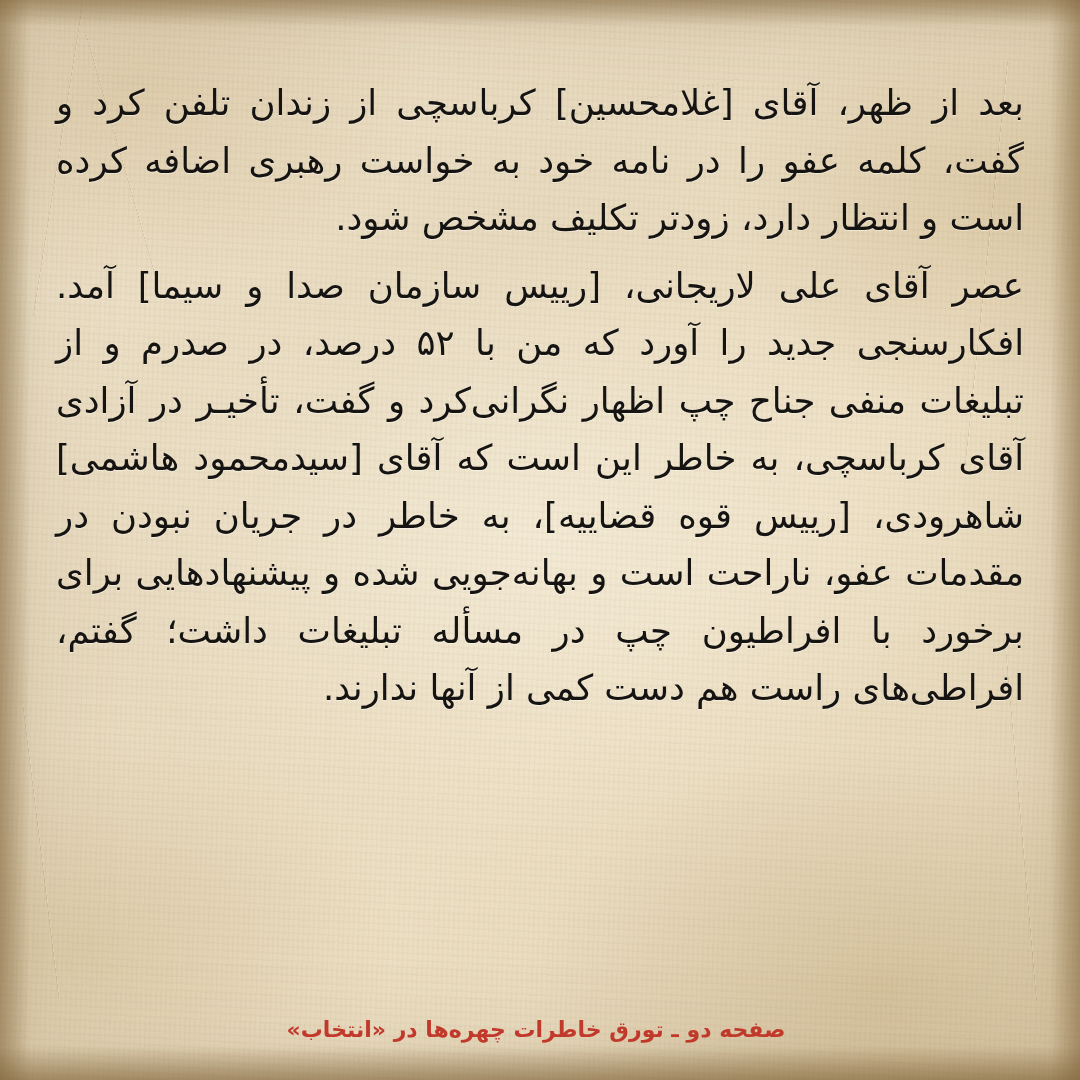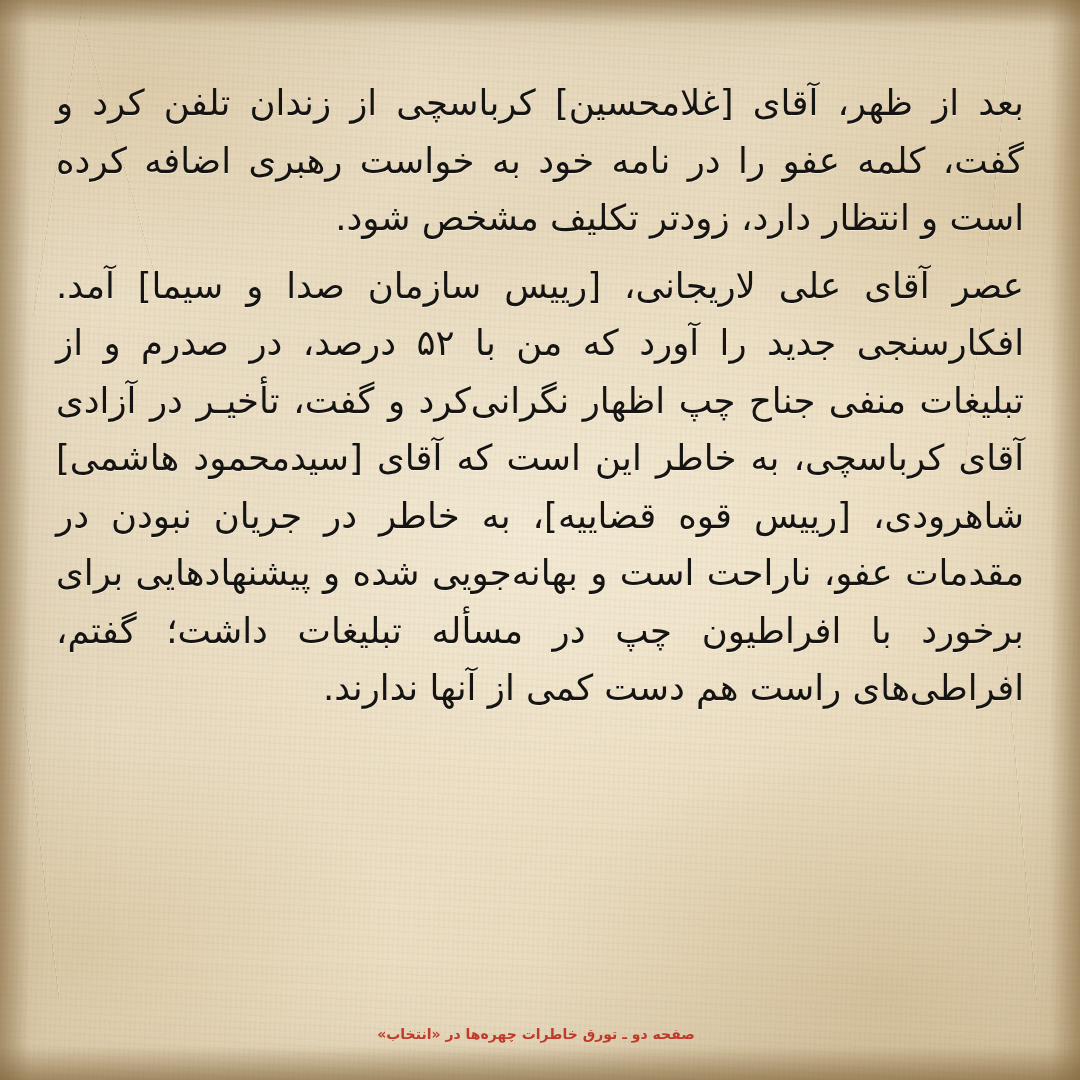--- a/index.html
+++ b/index.html
@@ -98,21 +98,21 @@
   .para.first { text-align: justify; }
 
   .caption {
     position: absolute;
     left: 0;
     right: 8px;
     bottom: 38px;
     text-align: center;
     color: #c0392b;
     font-family: "DejaVu Sans", sans-serif;
-    font-size: 14px;
+    font-size: 22px;
     font-weight: bold;
     letter-spacing: 0;
   }
 </style>
 </head>
 <body>
 
 <div class="page">
 
   <div class="grain"></div>

